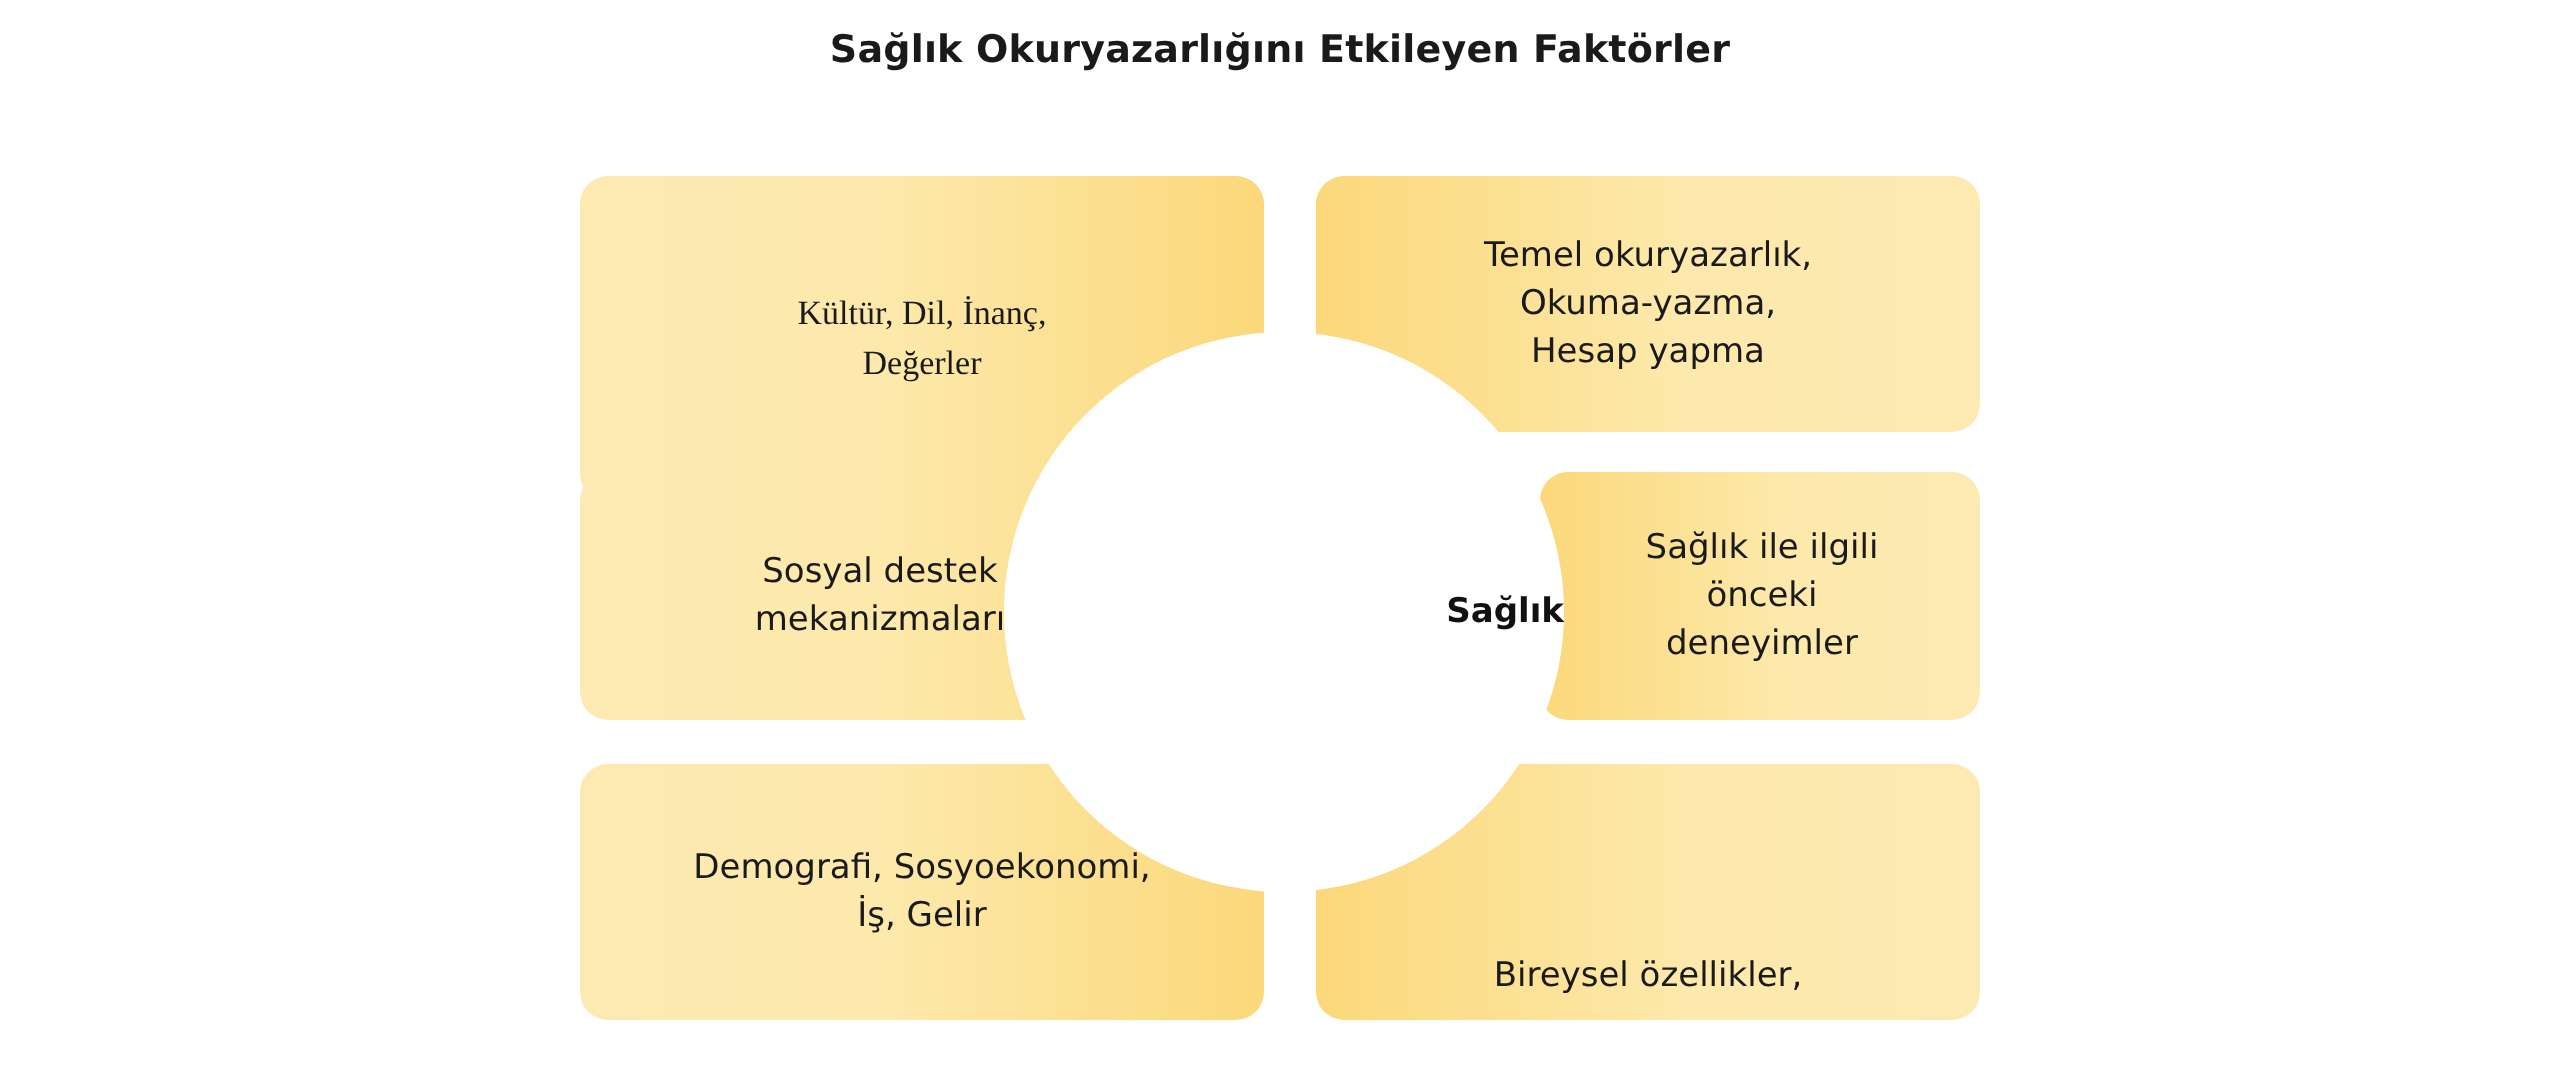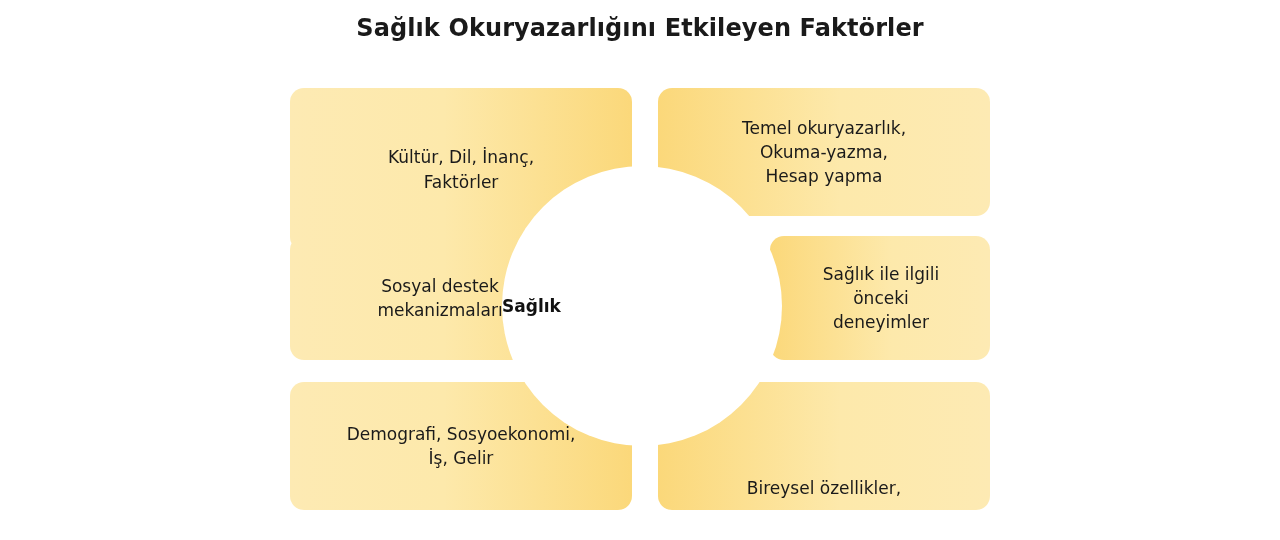--- a/index.html
+++ b/index.html
@@ -20,21 +20,21 @@
     width: 1280px;
     height: 540px;
   }
 
   .title {
     position: absolute;
     top: 14px;
     left: 0;
     width: 1280px;
     text-align: center;
-    font-size: 24px;
+    font-size: 19px;
     font-weight: bold;
     color: #1a1a1a;
     letter-spacing: 0.1px;
   }
 
   .diagram {
     position: absolute;
     left: 290px;
     top: 86px;
     width: 700px;
@@ -58,21 +58,21 @@
   
   .card.left {
     background: linear-gradient(90deg, #fdeab3 0%, #fde9ab 45%, #fbd87a 100%);
   }
   
   .card.right {
     background: linear-gradient(90deg, #fbd87a 0%, #fde9ab 55%, #fdeab3 100%);
   }
 
   
-  .card-tl { left: 0px;   top: 2px;   width: 342px; height: 163px; }
+  .card-tl { left: 0px;   top: 2px;   width: 342px; height: 163px; font-family: Liberation Serif, serif; }
   .card-tr { left: 368px; top: 2px;   width: 332px; height: 128px; }
   
   .card-ml { left: 0px;   top: 150px; width: 342px; height: 124px; }
   .card-mr { left: 480px; top: 150px; width: 220px; height: 124px; }
   
   .card-bl { left: 0px;   top: 296px; width: 342px; height: 128px; }
   .card-br { left: 368px; top: 296px; width: 332px; height: 128px; align-items: flex-end; }
 
   .card-ml { justify-content: center; padding-right: 60px; }
   .card-mr { justify-content: center; padding-left: 20px; }
@@ -80,21 +80,21 @@
   .center-circle {
     position: absolute;
     left: 212px;
     top: 80px;
     width: 280px;
     height: 280px;
     border-radius: 50%;
     background: #ffffff;
     display: flex;
     align-items: center;
-    justify-content: flex-start;
+    justify-content: flex-end;
     text-align: center;
     z-index: 5;
   }
   .center-label {
     font-size: 17px;
     font-weight: bold;
     line-height: 1.45;
     color: #111111;
   }
 </style>
@@ -103,21 +103,21 @@
 
 <div class="page">
 
   <div class="title">Sağlık Okuryazarlığını Etkileyen Faktörler</div>
 
   <div class="diagram">
 
     <div class="card left card-tl">
       <div>
         <div>Kültür, Dil, İnanç,</div>
-        <div>Faktörler</div>
+        <div>Değerler</div>
       </div>
     </div>
 
     <div class="card right card-tr">
       <div>
         <div>Temel okuryazarlık,</div>
         <div>Okuma-yazma,</div>
         <div>Hesap yapma</div>
       </div>
     </div>

